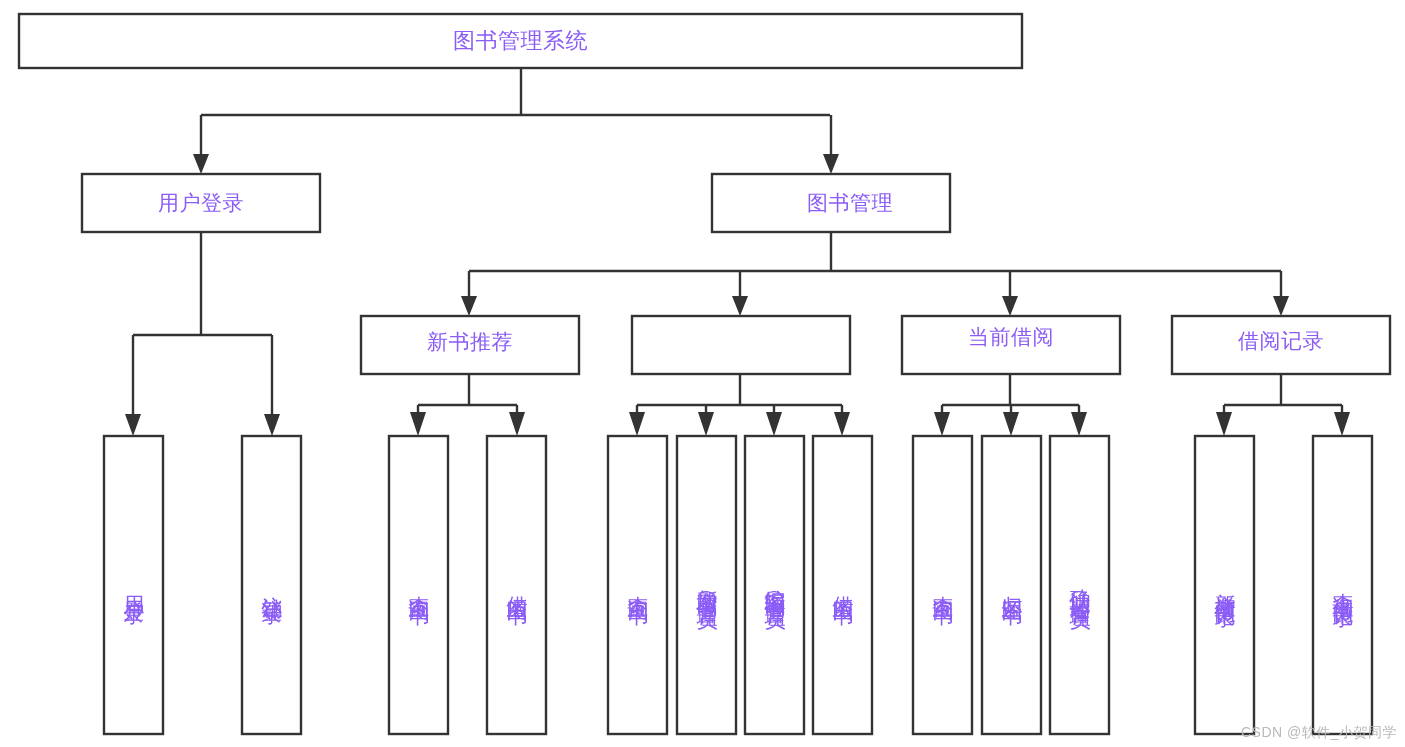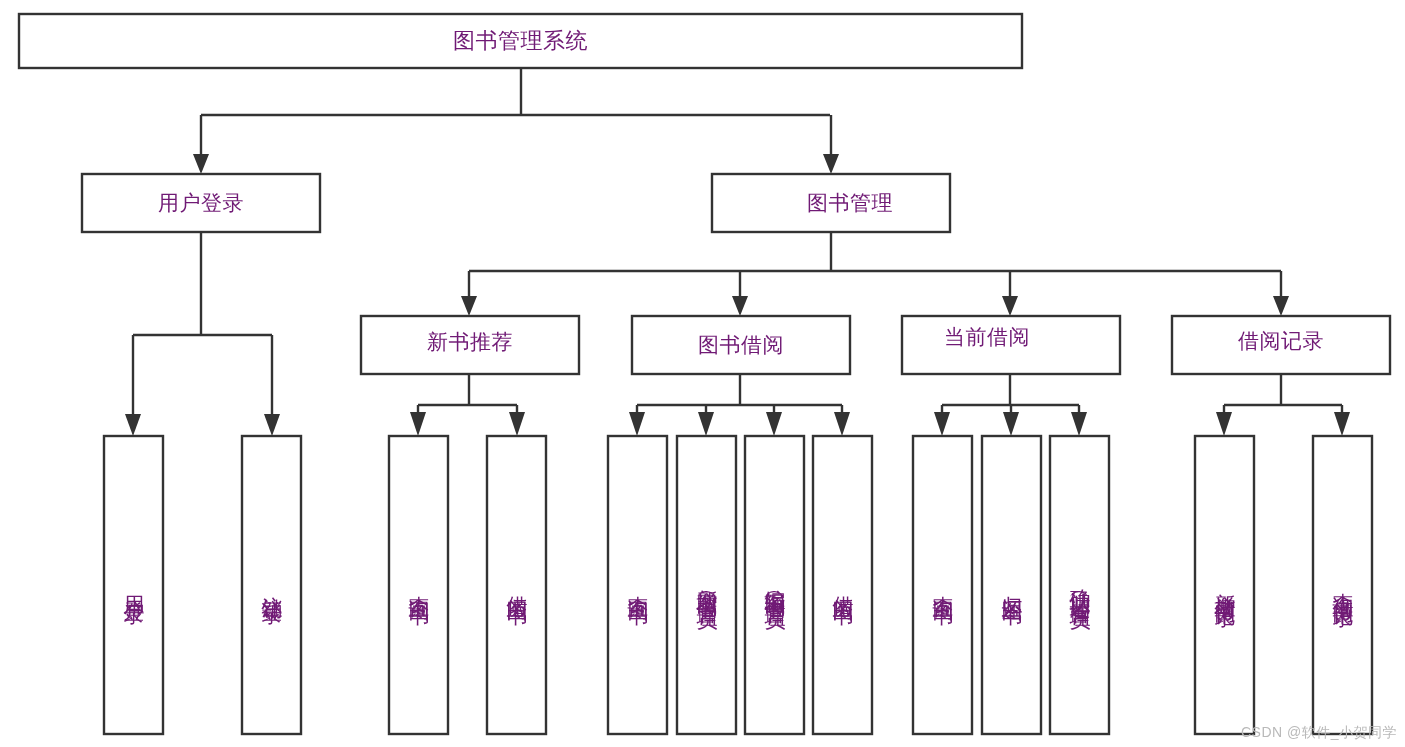--- a/index.html
+++ b/index.html
@@ -35,21 +35,21 @@
     fill: none;
   }
   .arrow-head {
     fill: #333333;
   }
   .node-label {
     position: absolute;
     display: flex;
     align-items: center;
     justify-content: center;
-    color: #701a75;
+    color: #8b5cf6;
     font-family: "Liberation Sans", "DejaVu Sans", sans-serif;
     text-align: center;
     line-height: 1.18;
     pointer-events: none;
     box-sizing: border-box;
   }
   .node-label.horizontal {
     font-size: 21px;
     letter-spacing: 0.5px;
   }
@@ -169,22 +169,21 @@
     <polygon class="arrow-head" points="1216,412 1232,412 1224,436"></polygon>
     <polygon class="arrow-head" points="1334,412 1350,412 1342,436"></polygon>
   </svg>
 
   <div class="node-label root" style="left:19px; top:14px; width:1003px; height:54px;">图书管理系统</div>
 
   <div class="node-label horizontal" style="left:82px; top:174px; width:238px; height:58px;">用户登录</div>
   <div class="node-label horizontal" style="left:712px; top:174px; width:276px; height:58px;">图书管理</div>
 
   <div class="node-label horizontal" style="left:361px; top:316px; width:218px; height:52px;">新书推荐</div>
-  <div class="node-label horizontal" style="left:632px; top:316px; width:218px; height:58px;">图书借阅</div>
-  <div class="node-label horizontal" style="left:878px; top:316px; width:218px; height:42px;">当前借阅</div>
+  <div class="node-label horizontal" style="left:902px; top:316px; width:218px; height:42px;">当前借阅</div>
   <div class="node-label horizontal" style="left:1172px; top:316px; width:218px; height:50px;font-family:Liberation Serif, serif;">借阅记录</div>
 
   <div class="node-label vertical" style="left:104px; top:436px; width:59px; height:298px;">用户登录</div>
   <div class="node-label vertical" style="left:242px; top:436px; width:59px; height:298px;">注销登录</div>
 
   <div class="node-label vertical" style="left:389px; top:436px; width:59px; height:298px;">查询图书</div>
   <div class="node-label vertical" style="left:487px; top:436px; width:59px; height:298px;">借阅图书</div>
 
   <div class="node-label vertical" style="left:608px; top:436px; width:59px; height:298px;">查询图书</div>
   <div class="node-label vertical" style="left:677px; top:436px; width:59px; height:298px;">新增图书（管理员）</div>

